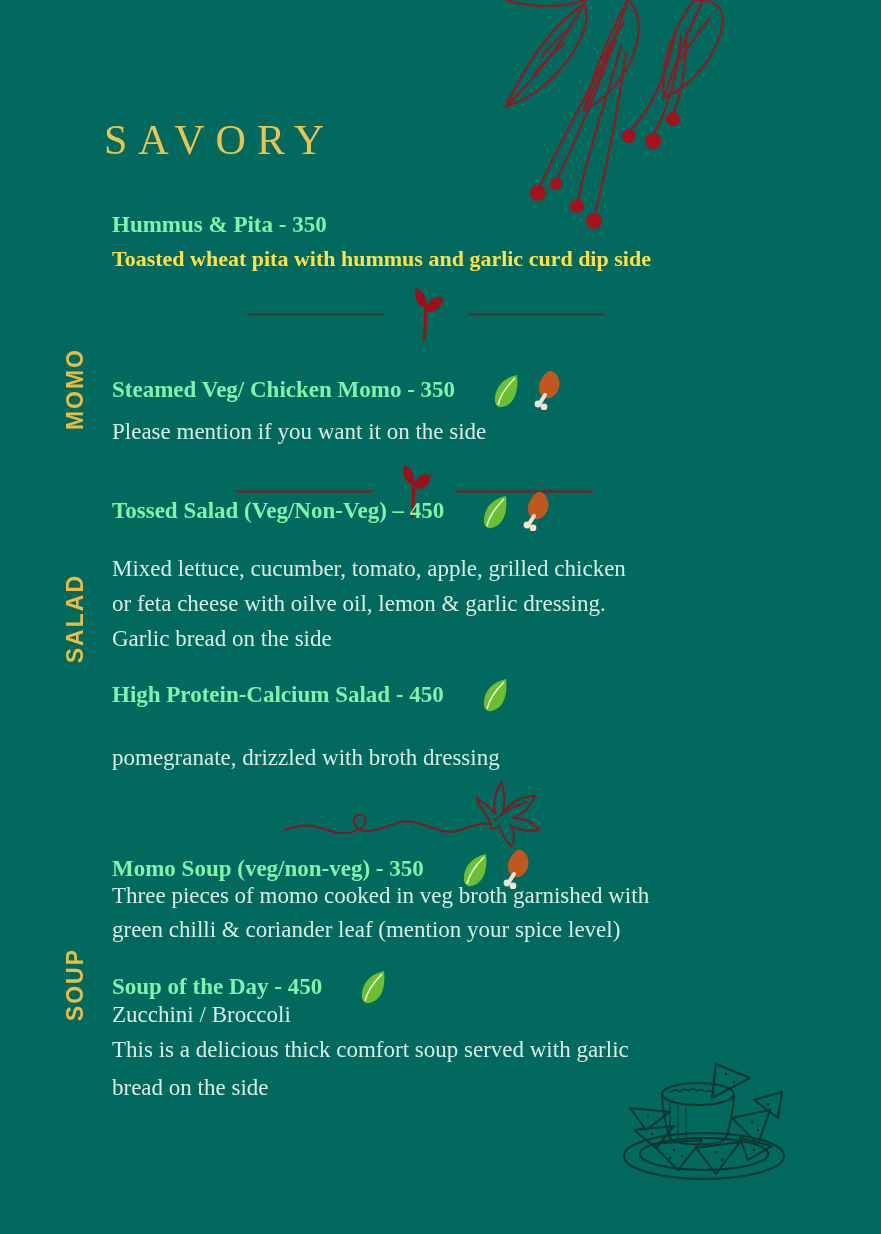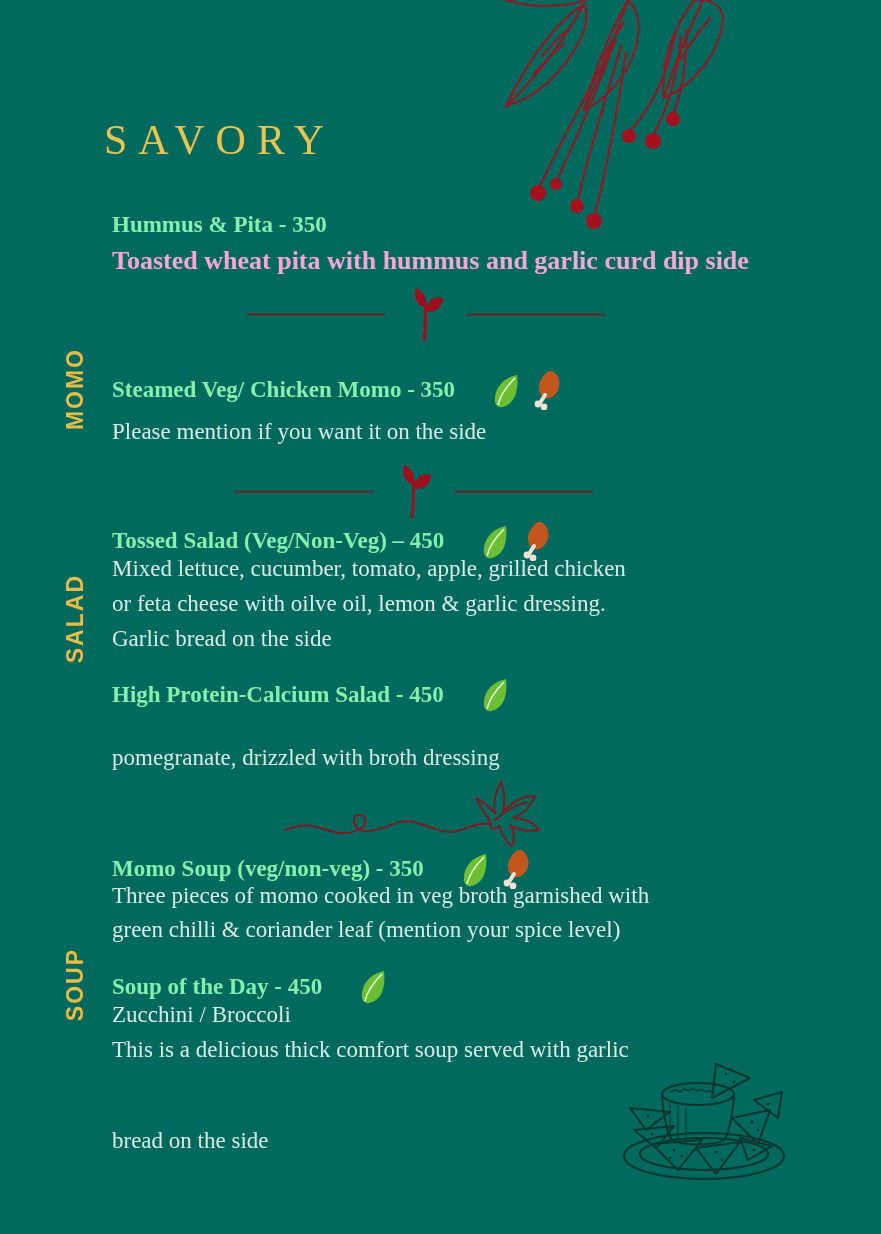--- a/index.html
+++ b/index.html
@@ -8,21 +8,21 @@
     background:#01695E;font-family:"Liberation Serif",serif;
   }
   .title{
     position:absolute;left:104px;top:116px;
     font-size:42px;letter-spacing:11px;color:#EBC44F;
     font-weight:400;white-space:pre;
   }
   .line{position:absolute;left:112px;white-space:pre;display:flex;align-items:center;}
   .heading{font-weight:700;color:#86efac;font-size:23px;}
   .desc{font-weight:400;color:#D9ECE5;font-size:23px;}
-  .bold-desc{font-weight:700;color:#f9a8d4;font-size:26px;}
+  .bold-desc{font-weight:700;color:#fde047;font-size:22px;}
   .icons{display:flex;gap:12px;margin-left:36px;align-items:flex-end;}
   .icons svg{display:block;}
   .vlabel{
     position:absolute;left:62px;
     color:#E9BC45;font-family:"Liberation Sans",sans-serif;
     font-weight:700;font-size:23px;letter-spacing:2px;
     writing-mode:vertical-rl;transform:rotate(180deg);
   }
   .divider{position:absolute;display:flex;align-items:center;}
   .divider .bar{height:3px;background:#443A38;width:138px;}
@@ -110,21 +110,21 @@
     <svg class="sprout" width="34" height="56" viewBox="0 0 34 56">
       <path d="M15,54 C17,42 16,30 17,18" stroke="#9E0F1D" stroke-width="3" fill="none" stroke-linecap="round"></path>
       <path d="M17,22 C8,20 4,11 7,2 C15,5 18,13 17,22 Z" fill="#9E0F1D"></path>
       <path d="M17,25 C26,28 33,22 34,12 C25,9 19,14 17,25 Z" fill="#9E0F1D"></path>
     </svg>
     <span class="bar"></span>
   </div>
 
   <div class="vlabel" style="top:574px;">SALAD</div>
 
-  <div class="line" style="top:521px;text-align:center;">
+  <div class="line" style="top:491px;text-align:center;">
     <span class="heading">Tossed Salad (Veg/Non-Veg) – 450</span>
     <span class="icons">
       <svg width="30" height="38" viewBox="0 0 30 38">
         <path d="M26,3 C12,6 3,16 4,30 C5,34 8,36 11,35 C23,33 28,20 26,3 Z" fill="#6CBF33"></path>
         <path d="M24,6 C16,14 9,24 7,33" stroke="#E6F5D6" stroke-width="1.6" fill="none"></path>
       </svg>
       <svg width="28" height="40" viewBox="0 0 28 40">
         <path d="M19,1 C26,4 29,14 24,22 C20,29 13,30 9,26 C5,22 5,13 9,8 C12,4 15,0 19,1 Z" fill="#C2571E"></path>
         <path d="M12,25 L7,33" stroke="#EFE3D2" stroke-width="4" stroke-linecap="round"></path>
         <circle cx="5" cy="34" r="3.4" fill="#EFE3D2"></circle>
@@ -195,21 +195,21 @@
         <path d="M24,6 C16,14 9,24 7,33" stroke="#E6F5D6" stroke-width="1.6" fill="none"></path>
       </svg>
     </span>
   </div>
   <div class="line" style="top:1002px;">
     <span class="desc">Zucchini / Broccoli</span>
   </div>
   <div class="line" style="top:1037px;">
     <span class="desc">This is a delicious thick comfort soup served with garlic</span>
   </div>
-  <div class="line" style="top:1128px;">
+  <div class="line" style="top:1075px;">
     <span class="desc">bread on the side</span>
   </div>
 
   <svg class="decor" style="left:612px;top:1052px;" width="185" height="135" viewBox="0 0 185 135">
     <g stroke="#0E3630" stroke-width="2" fill="none" stroke-linecap="round" stroke-linejoin="round">
       <ellipse cx="92" cy="104" rx="80" ry="23"></ellipse>
       <ellipse cx="92" cy="102" rx="64" ry="16"></ellipse>
       <path d="M50,42 C50,50 54,82 60,88 C70,94 102,94 112,88 C118,82 122,50 122,42"></path>
       <ellipse cx="86" cy="42" rx="36" ry="11"></ellipse>
       <path d="M58,50 L58,84 M66,54 L66,88 M74,56 L74,90" stroke-width="1"></path>

